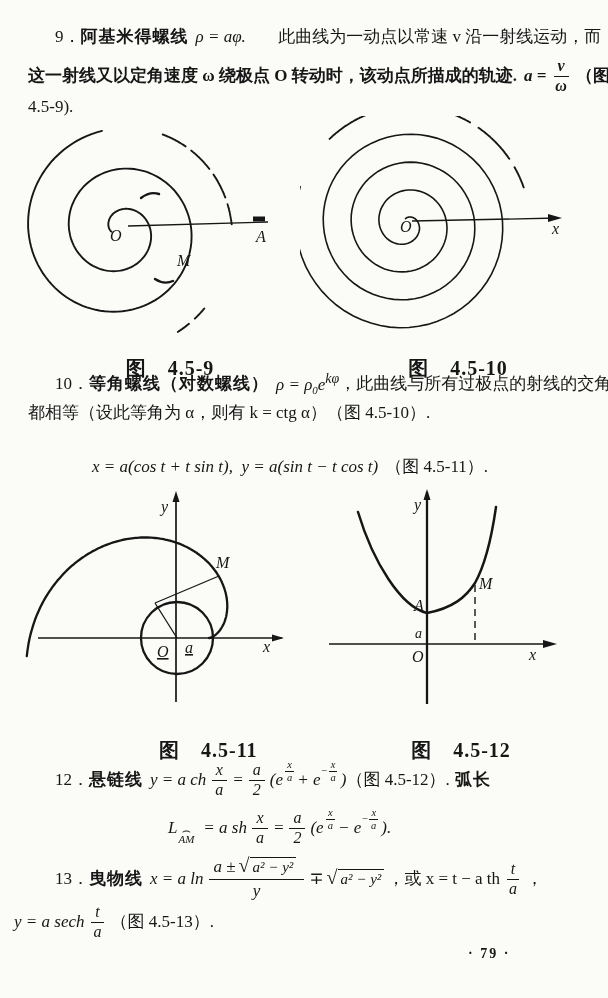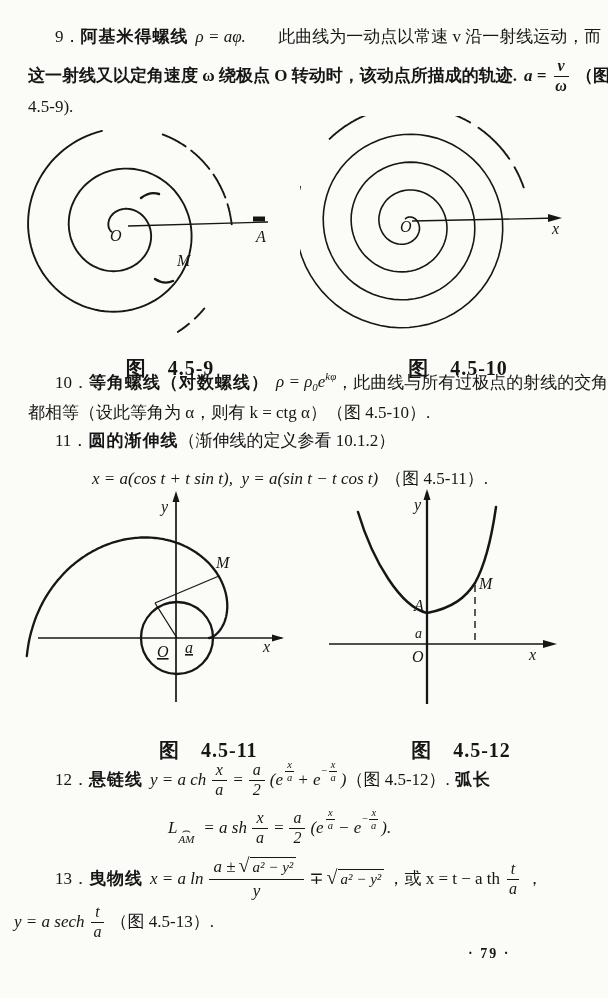--- a/index.html
+++ b/index.html
@@ -6,21 +6,21 @@
   body{width:608px;height:998px;position:relative;background:#fbfbf8;overflow:hidden;
        font-family:"Liberation Serif","DejaVu Serif",serif;color:#161616;}
   .page{position:absolute;inset:0;}
   .tl{position:absolute;display:flex;align-items:center;white-space:pre;
       font-size:17px;line-height:1.25;}
   .cj{font-style:normal;}
   .bt{font-weight:bold;letter-spacing:1px;}
   .m{font-style:italic;font-family:"Liberation Serif","DejaVu Serif",serif;}
   .gapl{margin-left:7px;} .gapr{margin-right:24px;}
   sub.s0{font-size:11px;font-style:italic;}
-  sup.sk{font-size:11px;font-style:italic;text-align:right;}
+  sup.sk{font-size:14px;font-style:italic;text-align:right;}
   .fr{display:inline-flex;flex-direction:column;align-items:center;
       margin:0 5px;font-style:italic;line-height:1.15;font-size:16px;}
   .fr>.n{padding:0 4px;border-bottom:1.5px solid #161616;}
   .fr>.d{padding:0 4px;}
   .supfr{display:inline-flex;align-items:center;transform:translateY(-9px);
          font-size:10.5px;margin-left:1px;margin-right:2px;}
   .supfr .fr{margin:0 1px;font-size:10.5px;line-height:1.1;}
   .supfr .fr>.n{border-bottom:1px solid #161616;padding:0 2px;}
   .supfr .fr>.d{padding:0 2px;}
   .sqrt{display:inline-flex;align-items:stretch;font-style:italic;margin:0 3px;}
@@ -93,24 +93,21 @@
   <div class="cap" style="left:300px;top:332px;width:292px;">
     <span>图　4.5-10</span>
   </div>
 
   <div class="tl" style="left:55px;top:370px;">
     <span class="cj">10．</span><span class="cj bt">等角螺线（对数螺线）</span><span class="m gapl"><span>ρ = ρ</span><sub class="s0">0</sub><span>e</span><sup class="sk">kφ</sup></span><span class="cj">，此曲线与所有过极点的射线的交角</span>
   </div>
   <div class="tl" style="left:28px;top:402px;">
     <span class="cj">都相等（设此等角为 α，则有 k = ctg α）（图 4.5-10）.</span>
   </div>
-  <div class="tl" style="left:55px;top:430px;">
-    <span class="cj">11．</span><span class="cj bt">圆的渐伸线</span><span class="cj">（渐伸线的定义参看 10.1.2）</span>
-  </div>
-  <div class="tl" style="left:92px;top:468px;">
+  <div class="tl" style="left:92px;top:456px;">
     <span class="m">x = a(cos t + t sin t),  y = a(sin t − t cos t)</span><span class="cj gapl">（图 4.5-11）.</span>
   </div>
 
   <div class="fig" style="left:25px;top:486px;">
     <svg width="280" height="230" viewBox="0 0 280 230">
       <line class="axis" x1="13" y1="152" x2="257" y2="152"></line>
       <polygon points="247,148.5 259,152 247,155.5" fill="#161616"></polygon>
       <line class="axis" x1="151" y1="8" x2="151" y2="216"></line>
       <polygon points="147.5,16 151,5 154.5,16" fill="#161616"></polygon>
       <circle cx="152" cy="152" r="36" fill="none" stroke="#161616" stroke-width="2.3"></circle>

